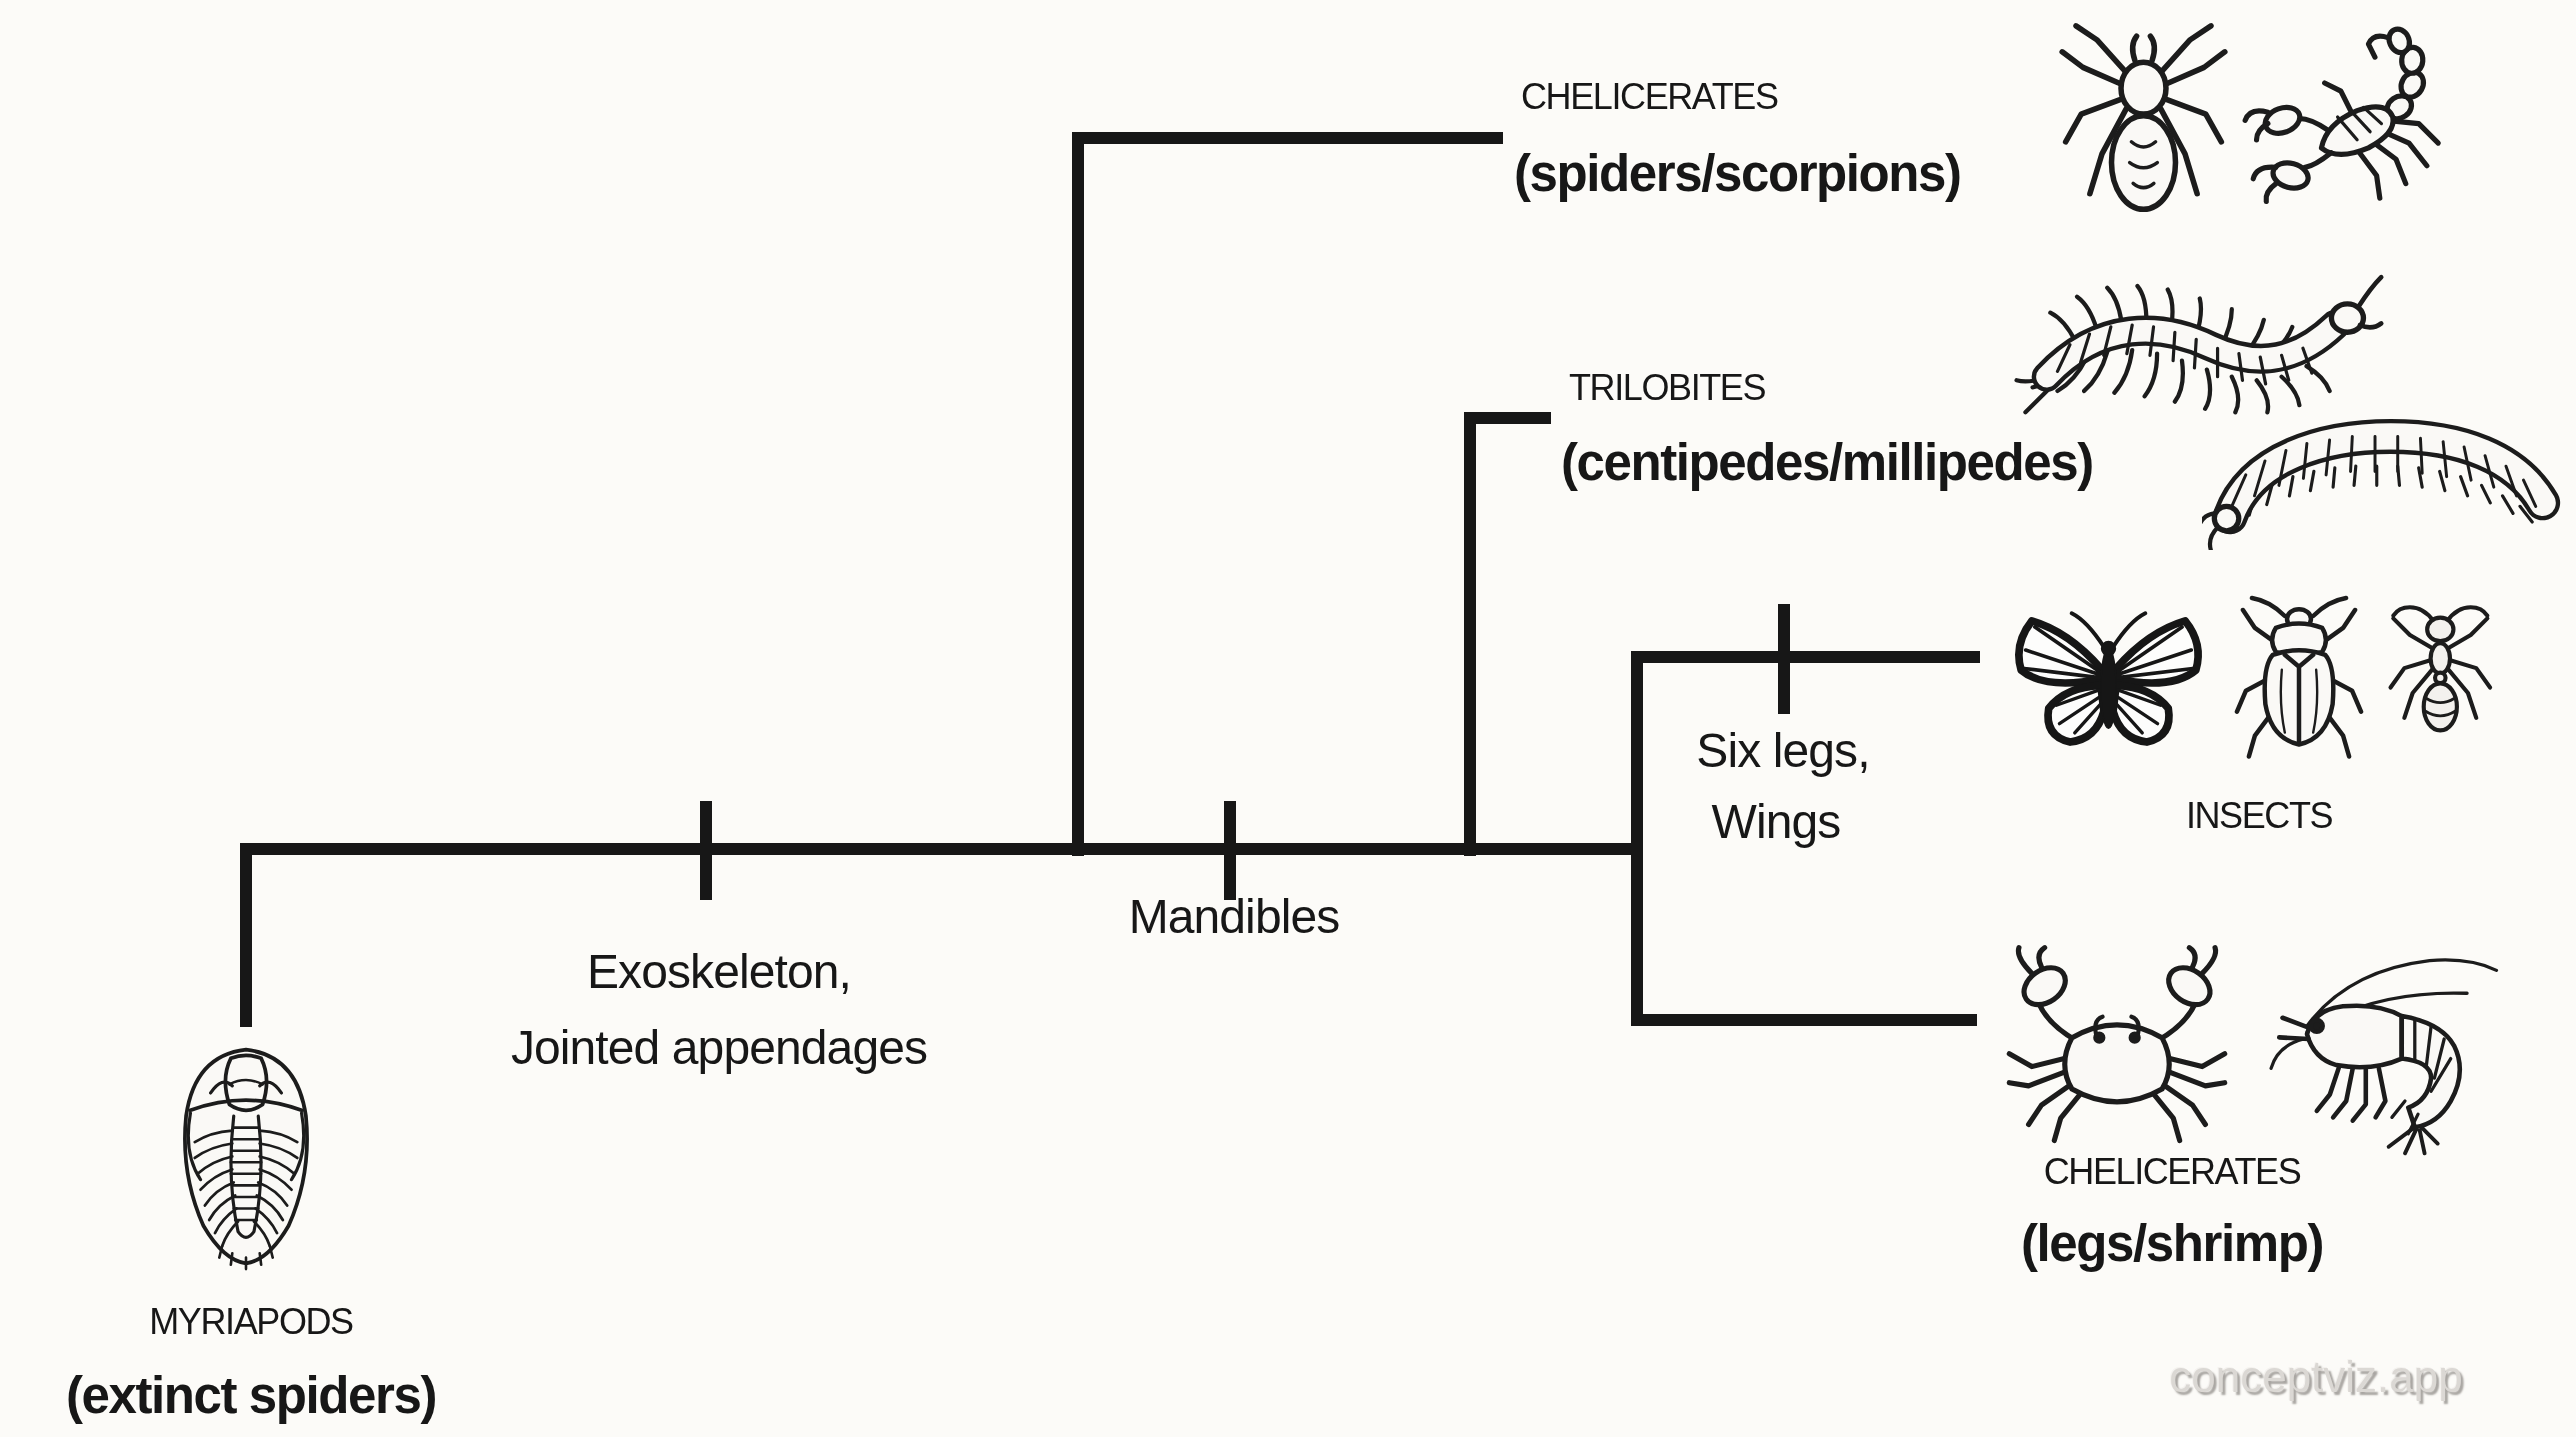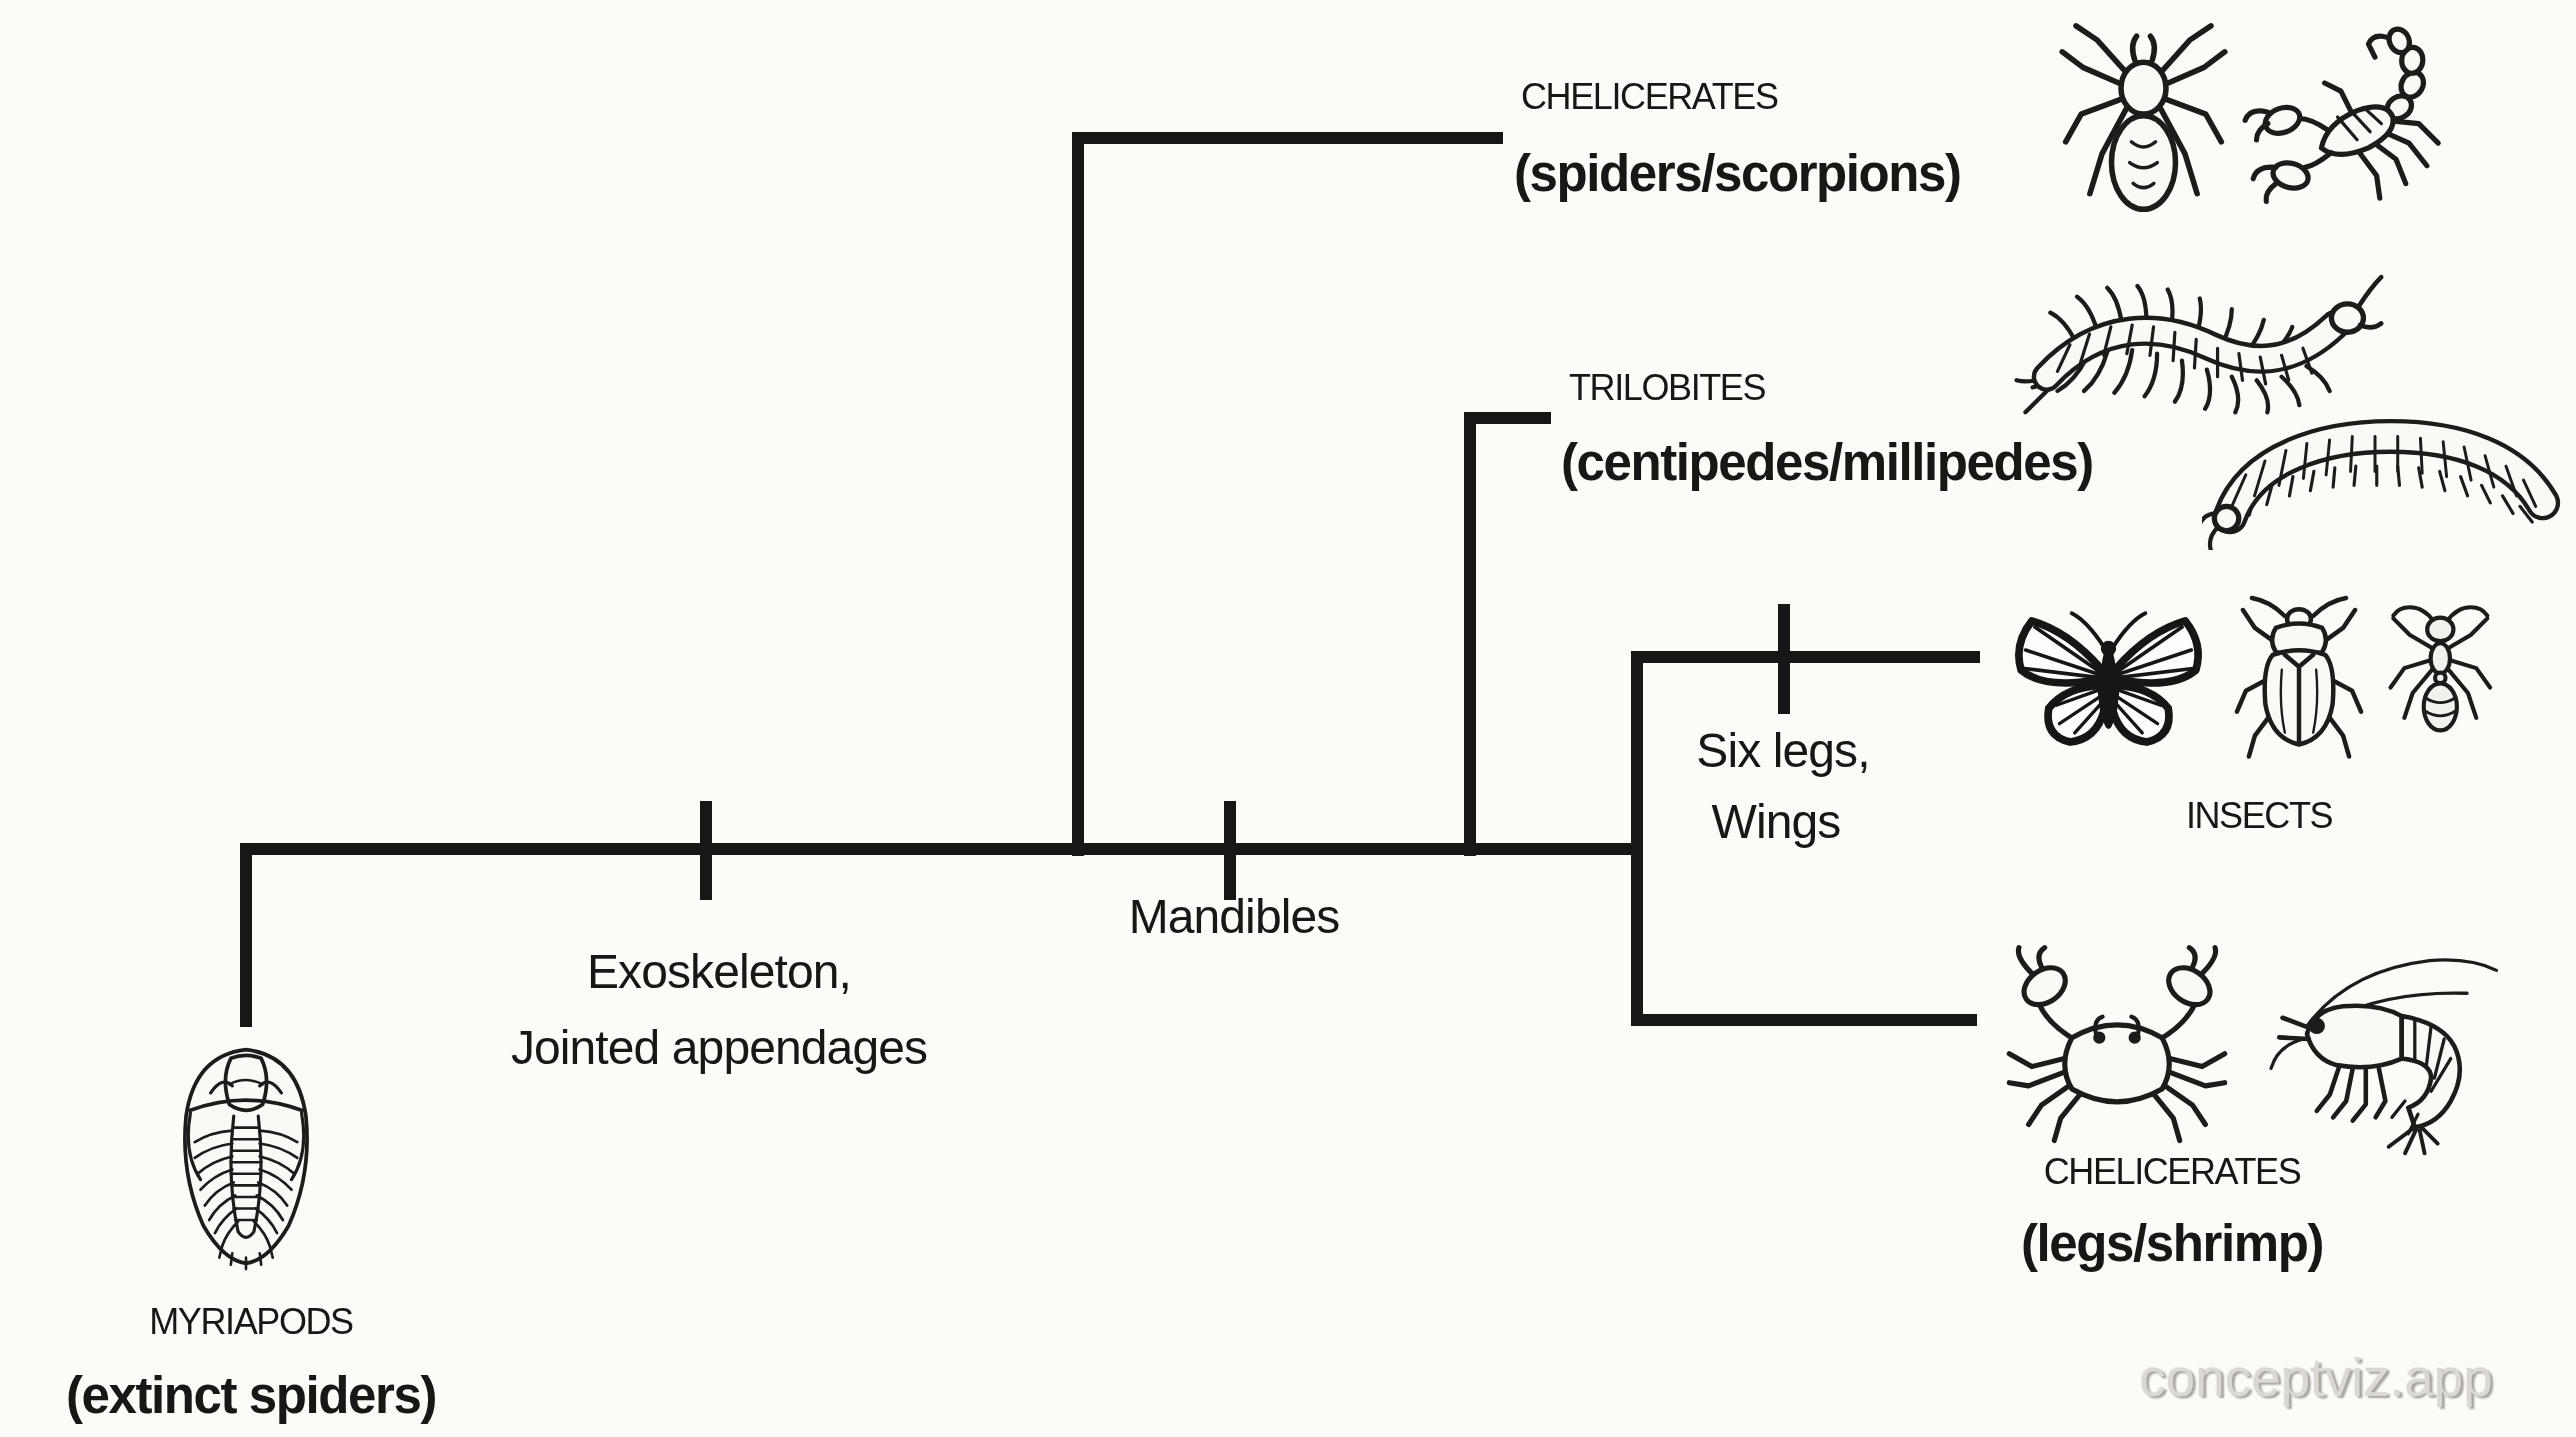--- a/index.html
+++ b/index.html
@@ -11,21 +11,21 @@
     color: #171717;
   }
   .line { position: absolute; background: #171717; }
   .label { position: absolute; white-space: nowrap; color: #171717; }
   .c   { transform: translate(-50%, -50%); }      
   .lm  { transform: translateY(-50%); }           
   .taxon { font-size: 36px; letter-spacing: -1.4px; }
   .sub   { font-size: 51px; letter-spacing: -1.4px; font-weight: bold; }
   .trait { font-size: 48px; letter-spacing: -0.9px; }
   .watermark {
-    font-size: 53px; letter-spacing: 0;
+    font-size: 44px; letter-spacing: 0;
     color: #dbd8d4;
     text-shadow: 2.8px 2.8px 1.9px #a8a5a1, -0.9px -0.9px 0 #f4f2ef;
   }
   .icon { position: absolute; }
   svg { display: block; width: 100%; height: 100%; }
 </style>
 </head>
 <body style="background: rgb(252, 251, 248);">
 
 <div class="line" style="left:246px;  top:843px;  width:1397px; height:12px;"></div>

